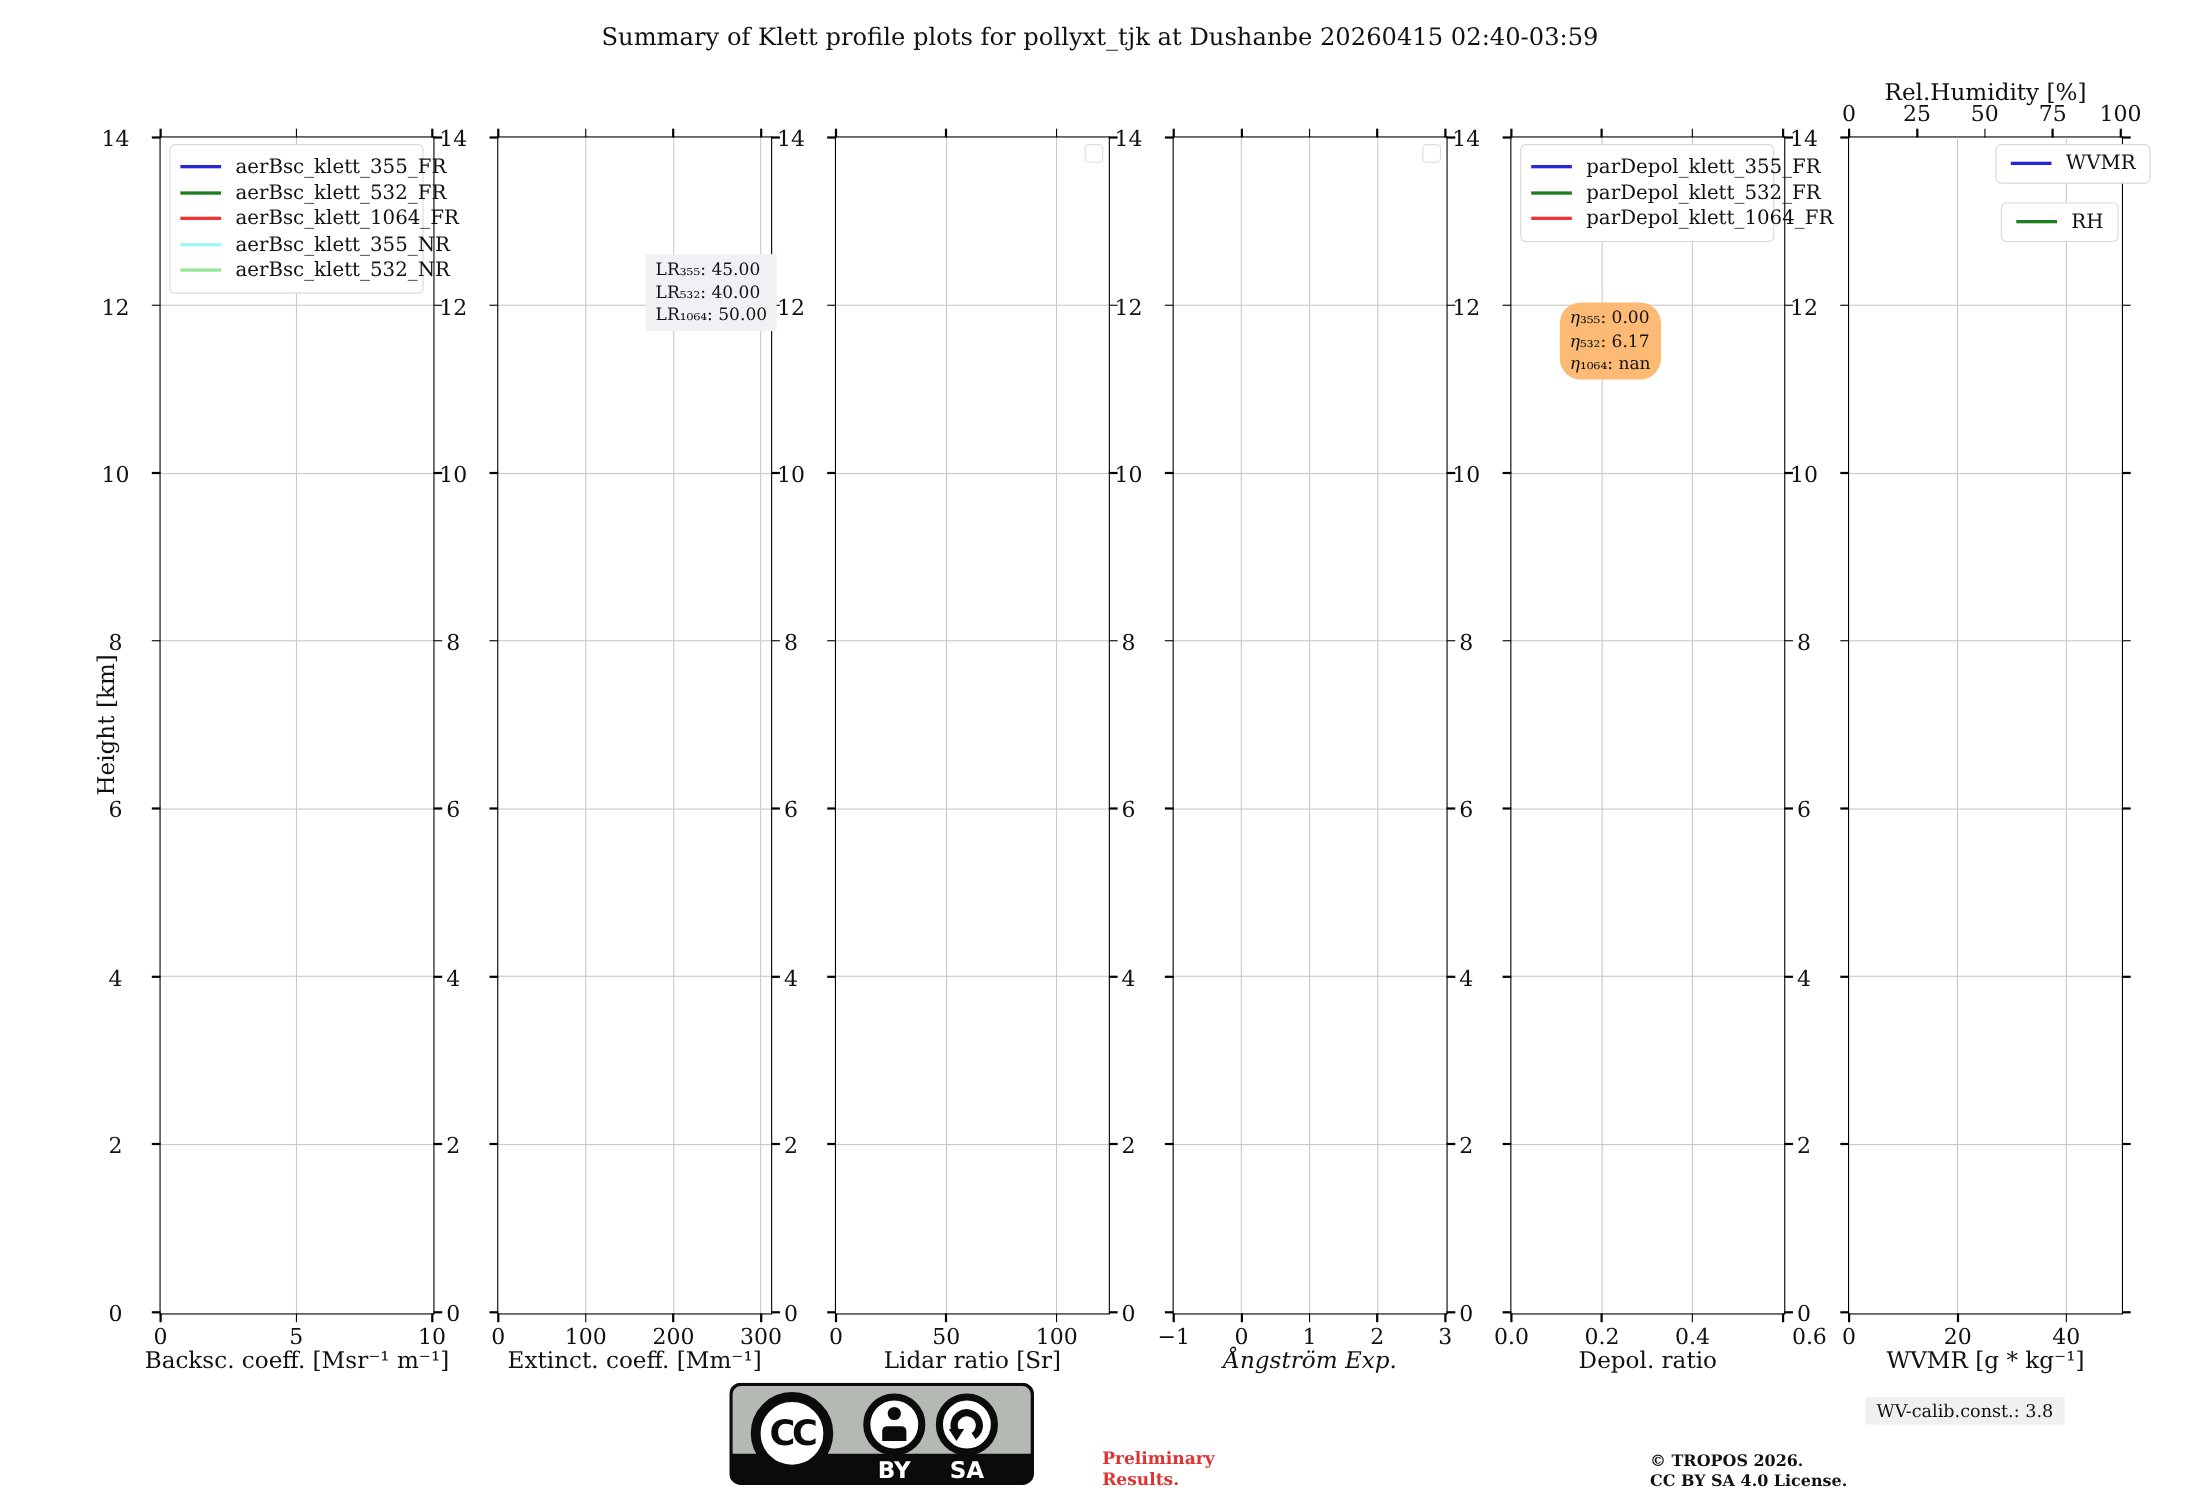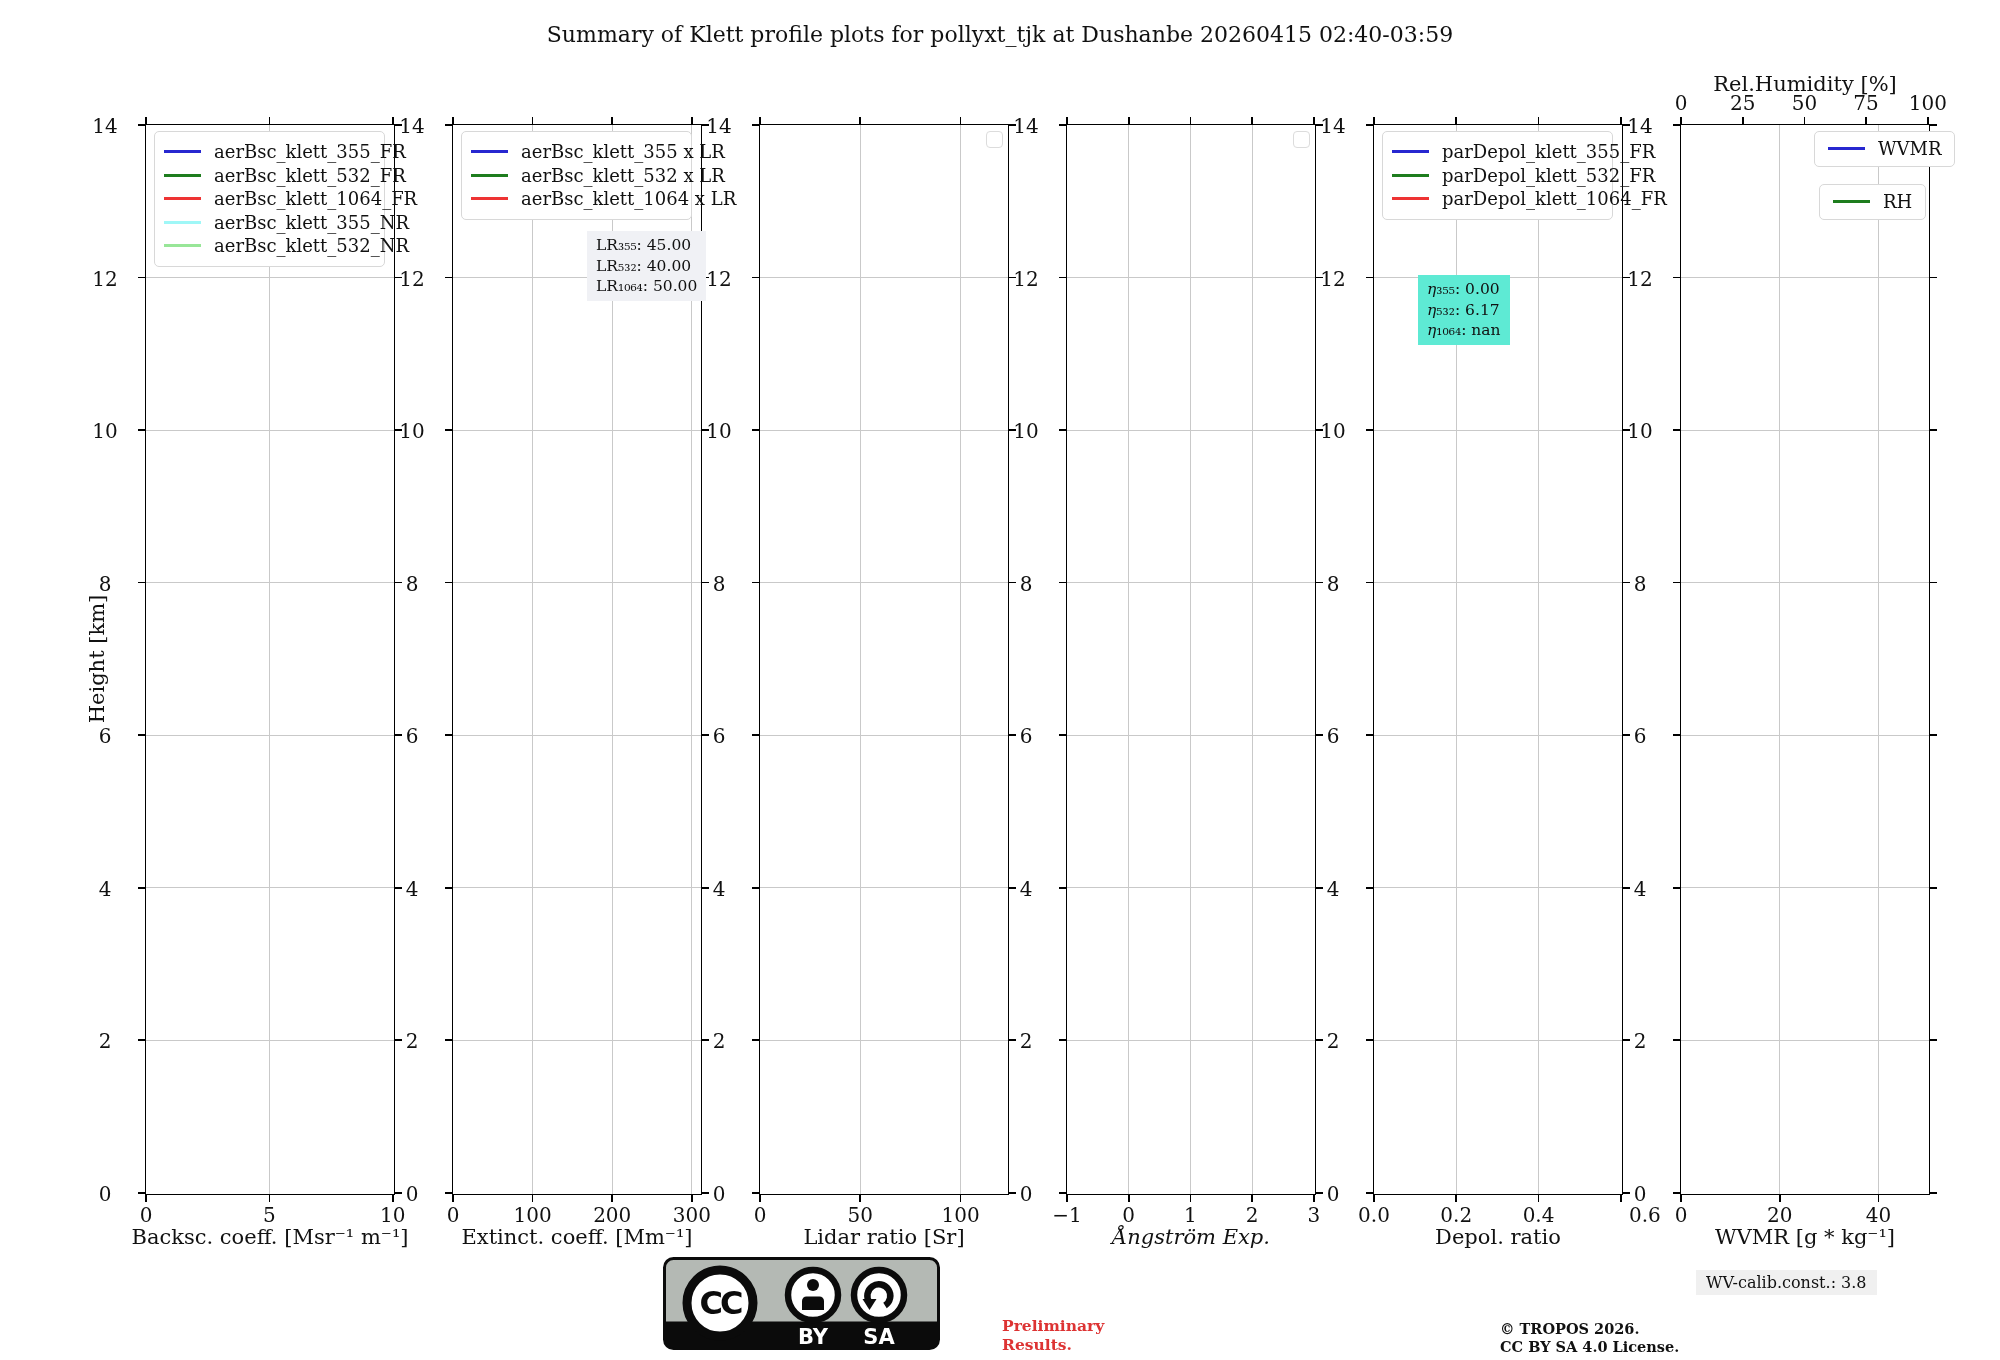--- a/index.html
+++ b/index.html
@@ -156,34 +156,20 @@
         <div class="tick tl" style="top: 304.236px;"></div>
         <div class="tick tr" style="top: 304.236px;"></div>
         <div class="yticklabel" style="top: 294.086px;">10</div>
         <div class="tick tl" style="top: 151.693px;"></div>
         <div class="tick tr" style="top: 151.693px;"></div>
         <div class="yticklabel" style="top: 141.543px;">12</div>
         <div class="tick tl" style="top: -0.85px;"></div>
         <div class="tick tr" style="top: -0.85px;"></div>
         <div class="yticklabel" style="top: -11px;">14</div>
         <div class="xlabel">Extinct. coeff. [Mm⁻¹]</div>
-        <div class="legend">
-          <div class="legend-item">
-            <span class="legend-line" style="background: rgb(39, 39, 208);"></span>
-            <span class="legend-label">aerBsc_klett_355 x LR</span>
-          </div>
-          <div class="legend-item">
-            <span class="legend-line" style="background: rgb(30, 125, 30);"></span>
-            <span class="legend-label">aerBsc_klett_532 x LR</span>
-          </div>
-          <div class="legend-item">
-            <span class="legend-line" style="background: rgb(238, 51, 51);"></span>
-            <span class="legend-label">aerBsc_klett_1064 x LR</span>
-          </div>
-        </div>
         <div class="annot" style="left: 134px; top: 106px; background: rgb(240, 241, 245);">
           <div class="annot-line">LR₃₅₅: 45.00</div>
           <div class="annot-line">LR₅₃₂: 40.00</div>
           <div class="annot-line">LR₁₀₆₄: 50.00</div>
         </div>
       </div>
       <div class="plot" style="left: 759px; top: 124px; width: 250px; height: 1071px;">
         <div class="gridline h" style="top: 914.757px; background: rgb(201, 201, 201);"></div>
         <div class="gridline h" style="top: 762.214px; background: rgb(201, 201, 201);"></div>
         <div class="gridline h" style="top: 609.671px; background: rgb(201, 201, 201);"></div>
@@ -333,21 +319,21 @@
           </div>
           <div class="legend-item">
             <span class="legend-line" style="background: rgb(30, 125, 30);"></span>
             <span class="legend-label">parDepol_klett_532_FR</span>
           </div>
           <div class="legend-item">
             <span class="legend-line" style="background: rgb(238, 51, 51);"></span>
             <span class="legend-label">parDepol_klett_1064_FR</span>
           </div>
         </div>
-        <div class="annot" style="left: 44px; top: 150px; background: #5eead4;">
+        <div class="annot" style="left: 44px; top: 150px; background: #fdba74; border-radius: 19px;">
           <div class="annot-line"><i>η</i>₃₅₅: 0.00</div>
           <div class="annot-line"><i>η</i>₅₃₂: 6.17</div>
           <div class="annot-line"><i>η</i>₁₀₆₄: nan</div>
         </div>
       </div>
       <div class="plot" style="left: 1680px; top: 124px; width: 250px; height: 1071px;">
         <div class="gridline h" style="top: 914.757px; background: rgb(201, 201, 201);"></div>
         <div class="gridline h" style="top: 762.214px; background: rgb(201, 201, 201);"></div>
         <div class="gridline h" style="top: 609.671px; background: rgb(201, 201, 201);"></div>
         <div class="gridline h" style="top: 457.129px; background: rgb(201, 201, 201);"></div>

